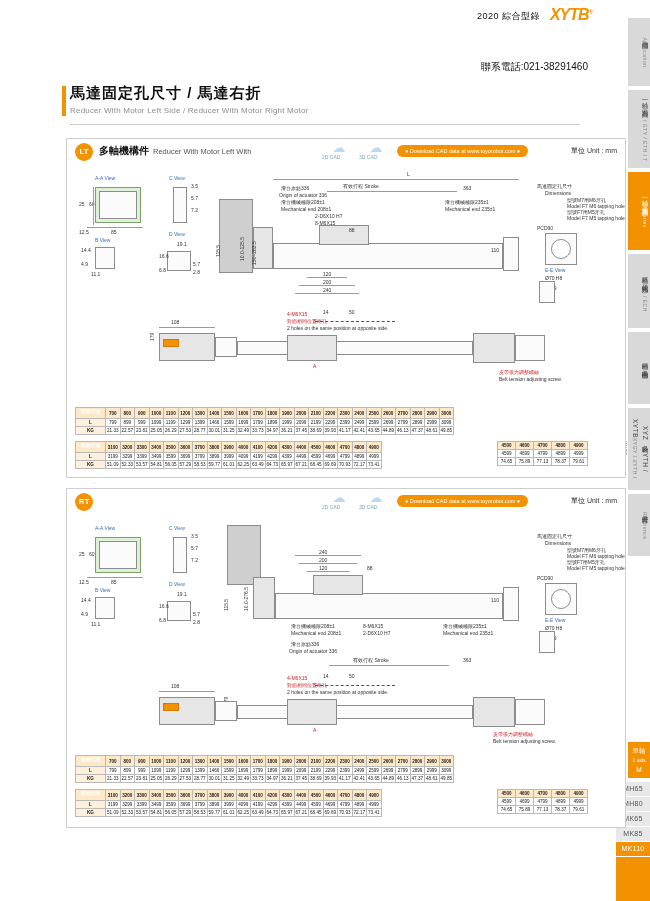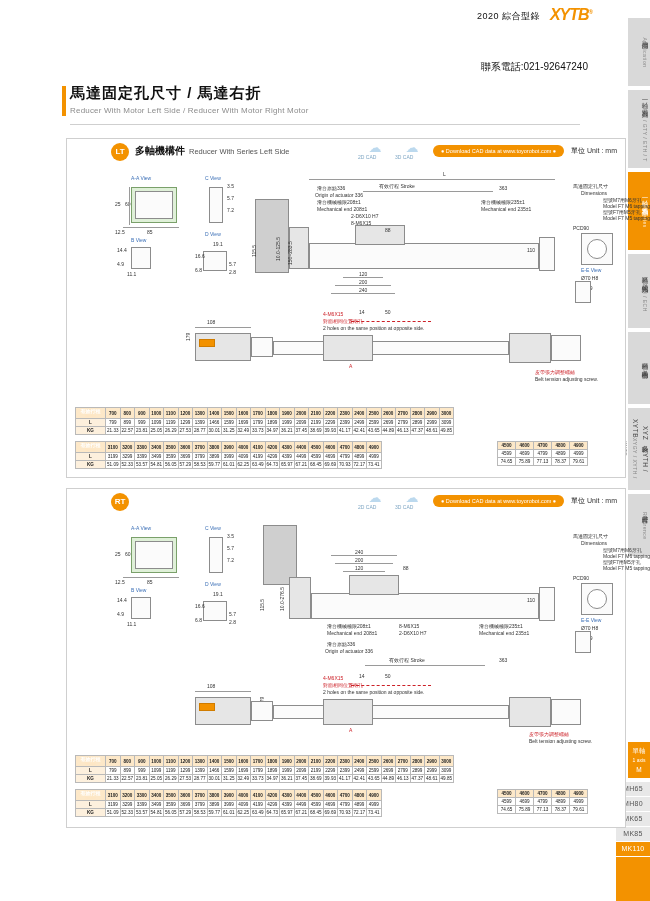--- a/index.html
+++ b/index.html
@@ -39,21 +39,21 @@
   .phone { position:absolute; right:62px; top:60px; font-size:10px; color:#111; }
 
   
   .sec-title-wrap { position:absolute; left:70px; top:84px; }
   .sec-title-bar { position:absolute; left:-8px; top:2px; width:4px; height:30px; background:#f39200; }
   .sec-title { font-size:15px; font-weight:bold; color:#111; letter-spacing:1px; }
   .sec-sub { font-size:8px; color:#8c8c8c; margin-top:3px; letter-spacing:.2px; }
   .title-rule { position:absolute; left:70px; top:124px; width:510px; height:1px; background:#cfcfcf; }
 
   
-  .panel { position:absolute; left:66px; width:560px; border:1px solid #cfcfcf; background:#fff;padding-left:36px; }
+  .panel { position:absolute; left:66px; width:560px; border:1px solid #cfcfcf; background:#fff; }
   .panel-head { position:relative; height:26px; border-bottom:0; }
   .badge { position:absolute; left:8px; top:4px; width:18px; height:18px; border-radius:50%;
            background:#f39200; color:#fff; font-size:8px; font-weight:bold; text-align:center; line-height:18px; }
   .panel-title { position:absolute; left:32px; top:5px; font-size:10px; font-weight:bold; color:#111; }
   .panel-title .en { font-size:7.5px; font-weight:normal; color:#555; margin-left:4px; }
   .cad { position:absolute; top:3px; width:34px; height:22px; text-align:center; }
   .cad .cloud { font-size:13px; color:#bcd9ee; line-height:12px; }
   .cad .lbl { font-size:5px; color:#7fa6c4; }
   .dl-btn { position:absolute; top:6px; height:12px; border-radius:6px; background:#f39200; color:#fff;
             font-size:5.5px; line-height:12px; padding:0 8px; white-space:nowrap; }
@@ -91,21 +91,21 @@
 </head>
 <body>
 
 <div class="page">
 
   <div class="top-header">
     <div class="year-title">2020  綜合型錄</div>
     <div class="brand"><span>XYTB</span><span class="tm">®</span></div>
   </div>
 
-  <div class="phone">聯系電話:021-92647240</div>
+  <div class="phone">聯系電話:021-38291460</div>
 
   <div class="rail">
     <div class="rail-tab" style="top:18px; height:68px;">
       <span>應用例</span><span class="en">Application</span>
     </div>
     <div class="rail-tab" style="top:90px; height:78px;">
       <span>一軸／滑台系列</span><span class="en">GTH / GTY / ETH / T</span>
     </div>
     <div class="rail-tab active" style="top:172px; height:78px;">
       <span>一軸／馬達系列</span><span class="en">M Series</span>
@@ -140,21 +140,21 @@
     <div class="sec-title-bar"></div>
     <div class="sec-title">馬達固定孔尺寸 / 馬達右折</div>
     <div class="sec-sub">Reducer With Motor Left  Side / Reducer With Motor Right Motor</div>
   </div>
   <div class="title-rule"></div>
 
   <div class="panel" style="top:138px; height:340px;">
     <div class="panel-head">
       <div class="badge">LT</div>
       <div class="panel-title">
-        <span>多軸機構件</span><span class="en">Reducer With Series Left Side</span>
+        <span>多軸機構件</span><span class="en">Reducer With Motor Left With</span>
       </div>
       <div class="cad" style="left:255px;">
         <div class="cloud">☁</div>
         <div class="lbl">2D CAD</div>
       </div>
       <div class="cad" style="left:292px;">
         <div class="cloud">☁</div>
         <div class="lbl">3D CAD</div>
       </div>
       <div class="dl-btn" style="left:330px;">● Download CAD data at www.toyorobot.com ●</div>

